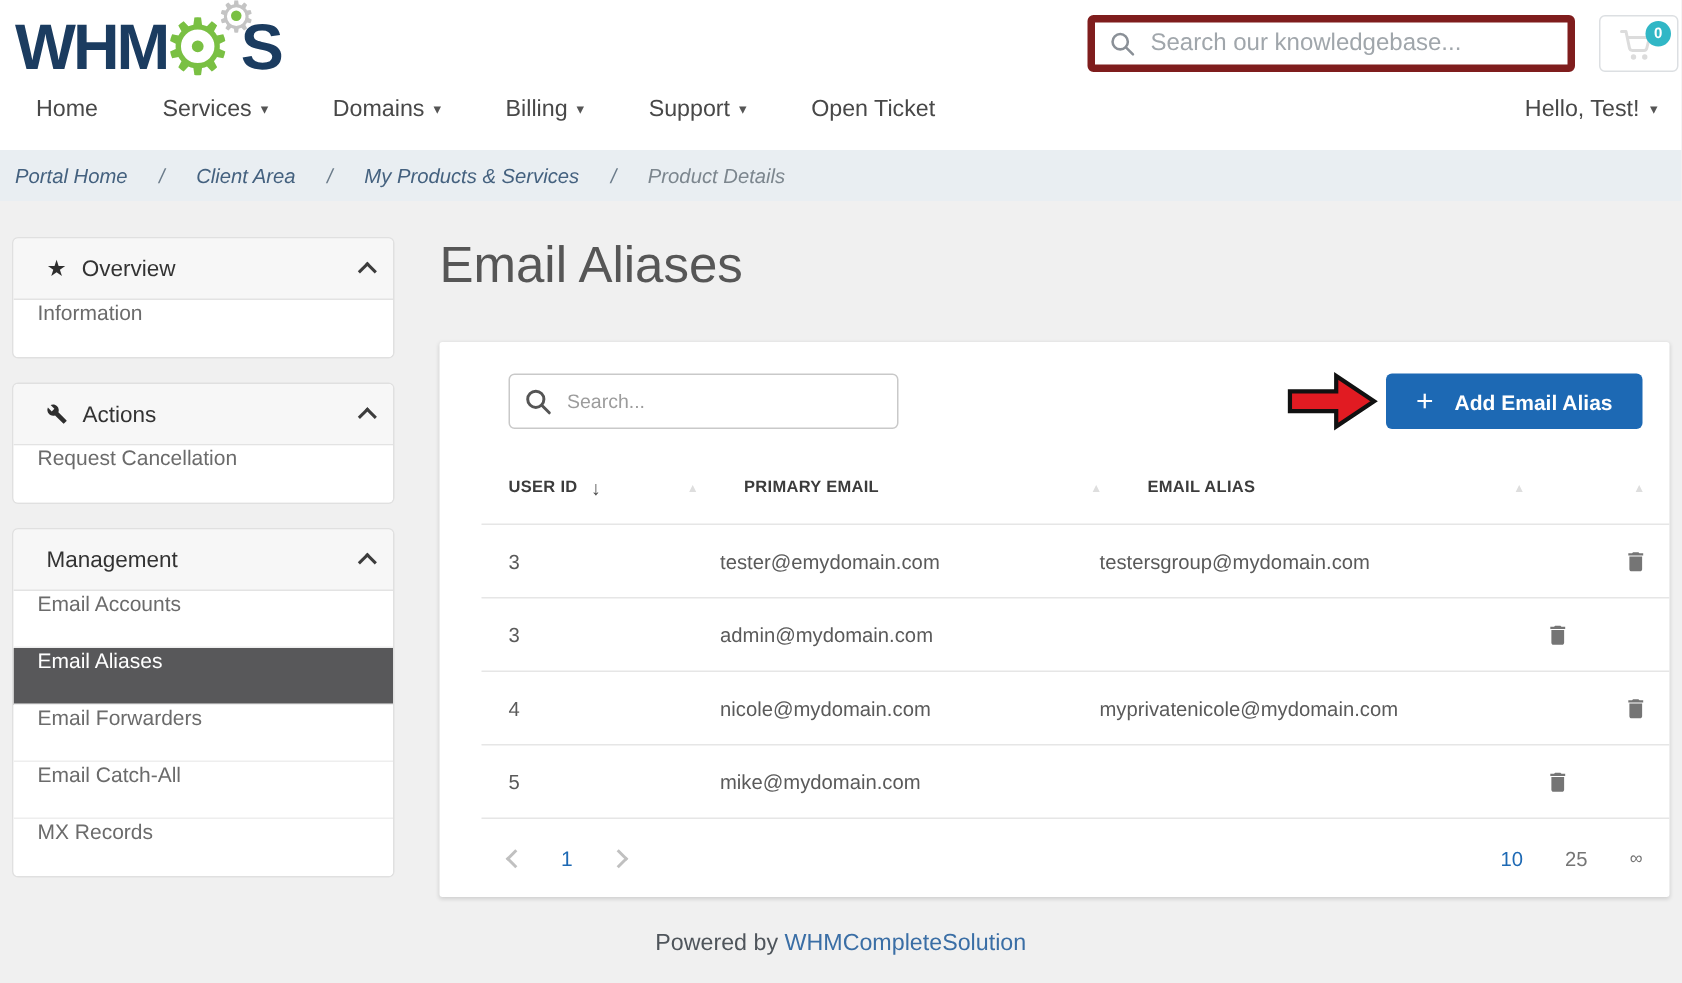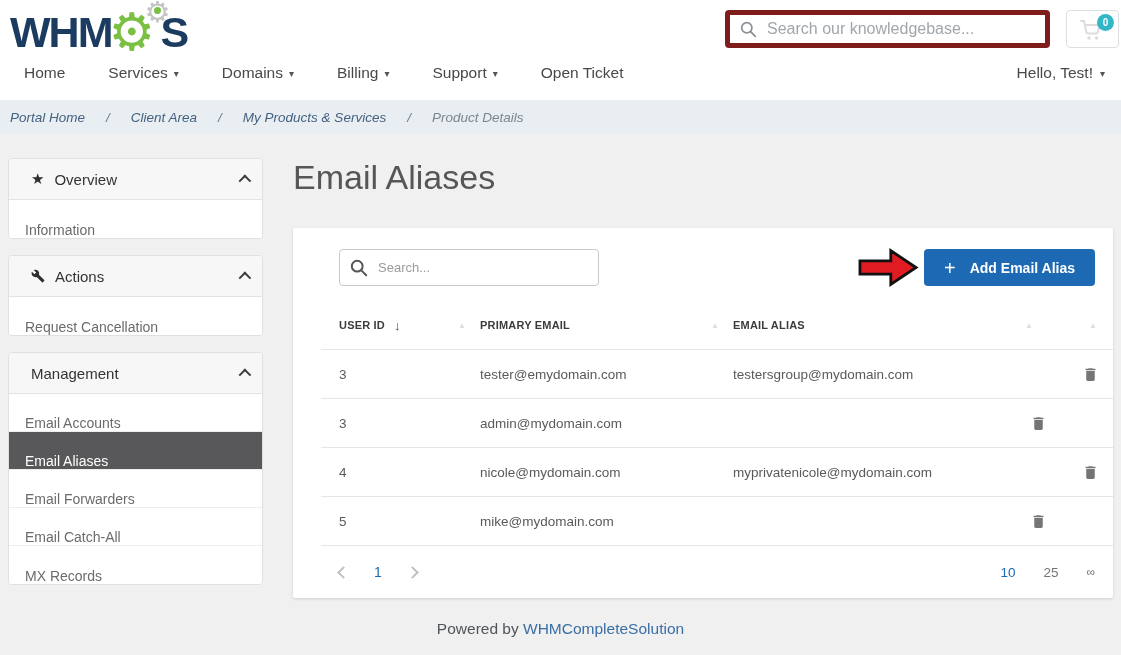--- a/index.html
+++ b/index.html
@@ -35,39 +35,39 @@
   .crumb-sep { color:#6b7b8a; }
   .crumb-current { color:#7c868e; }
 
   
   .sidebar { position:absolute; left:8px; top:158px; width:255px; }
   .panel { background:#fff; border:1px solid #e0e0e0; border-radius:4px; margin-bottom:16px; overflow:hidden; }
   .panel-header { height:41px; background:#f7f7f7; border-bottom:1px solid #e3e3e3; display:flex; align-items:center; padding:0 14px 0 22px; font-size:15px; color:#333; cursor:pointer; }
   .panel-header .p-icon { margin-right:10px; display:flex; align-items:center; }
   .star-glyph { font-size:15px; color:#2e2e2e; }
   .chev-up { margin-left:auto; width:9px; height:9px; border-top:2px solid #3c3c3c; border-right:2px solid #3c3c3c; transform:rotate(-45deg) translateY(2px); }
-  .panel-item { height:38px; display:flex; align-items:flex-end; padding:0 16px; font-size:14px; color:#6b6b6b; border-bottom:1px solid #eeeeee; cursor:pointer; background:#fff; }
+  .panel-item { height:38px; display:flex; align-items:flex-start; padding:0 16px; font-size:14px; color:#6b6b6b; border-bottom:1px solid #eeeeee; cursor:pointer; background:#fff; }
   .panel-item:last-child { border-bottom:none; }
   .panel-item.active { background:#58585a; color:#fff; }
 
   
   .main { position:absolute; left:293px; top:152px; width:820px; }
   .page-title { font-size:34px; font-weight:400; color:#565656; line-height:50px; margin-bottom:26px; }
 
   .card { background:#fff; border-radius:2px; box-shadow:0 1px 3px rgba(0,0,0,0.14);padding-left:28px; }
   .card-toolbar { display:flex; align-items:center; justify-content:space-between; padding:18px 18px 12px 18px; }
   .tbl-search { position:relative; width:260px; height:37px; border:1px solid #c9c9c9; border-radius:4px; display:flex; align-items:center; padding:0 10px; }
   .tbl-search input { border:none; outline:none; flex:1; font-size:13px; color:#555; margin-left:10px; font-family:"Liberation Sans", sans-serif; }
   .tbl-search input::placeholder { color:#9c9c9c; }
   .toolbar-right { display:flex; align-items:center; }
   .annot-arrow { margin-right:5px; display:flex; }
   .add-btn { height:37px; background:#1d69b4; color:#fff; border:none; border-radius:4px; font-size:14px; font-weight:700; padding:0 20px; display:flex; align-items:center; gap:14px; cursor:pointer; font-family:"Liberation Sans", sans-serif; }
   .plus-icon { font-size:20px; font-weight:400; line-height:1; }
 
-  .thead-row { display:grid; grid-template-columns:141px 253px 1fr 52px; padding:0 14px 0 18px; height:48px; align-items:center; }
+  .thead-row { display:grid; grid-template-columns:141px 253px 1fr 52px; padding:0 14px 0 18px; height:48px; align-items:center;gap:16px; }
   .th { font-size:11px; font-weight:700; color:#3c3c3c; letter-spacing:0.2px; display:flex; align-items:center; cursor:pointer; }
   .sort-desc { margin-left:9px; font-size:13px; color:#4a4a4a; font-weight:400; }
   .sort-hint { margin-left:auto; margin-right:14px; font-size:8px; color:#dedede; }
   .th:last-child .sort-hint { margin-right:2px; }
 
   .trow { display:grid; grid-template-columns:141px 253px 1fr 52px; padding:0 14px 0 18px; height:49px; align-items:center; border-top:1px solid #e6e6e6; font-size:13.5px; color:#5a5a5a; }
   .cell-actions { display:flex; justify-content:flex-end; }
   .trash { cursor:pointer; display:flex; }
 
   .card-footer { border-top:1px solid #e6e6e6; height:53px; display:flex; align-items:center; padding:0 18px; }

